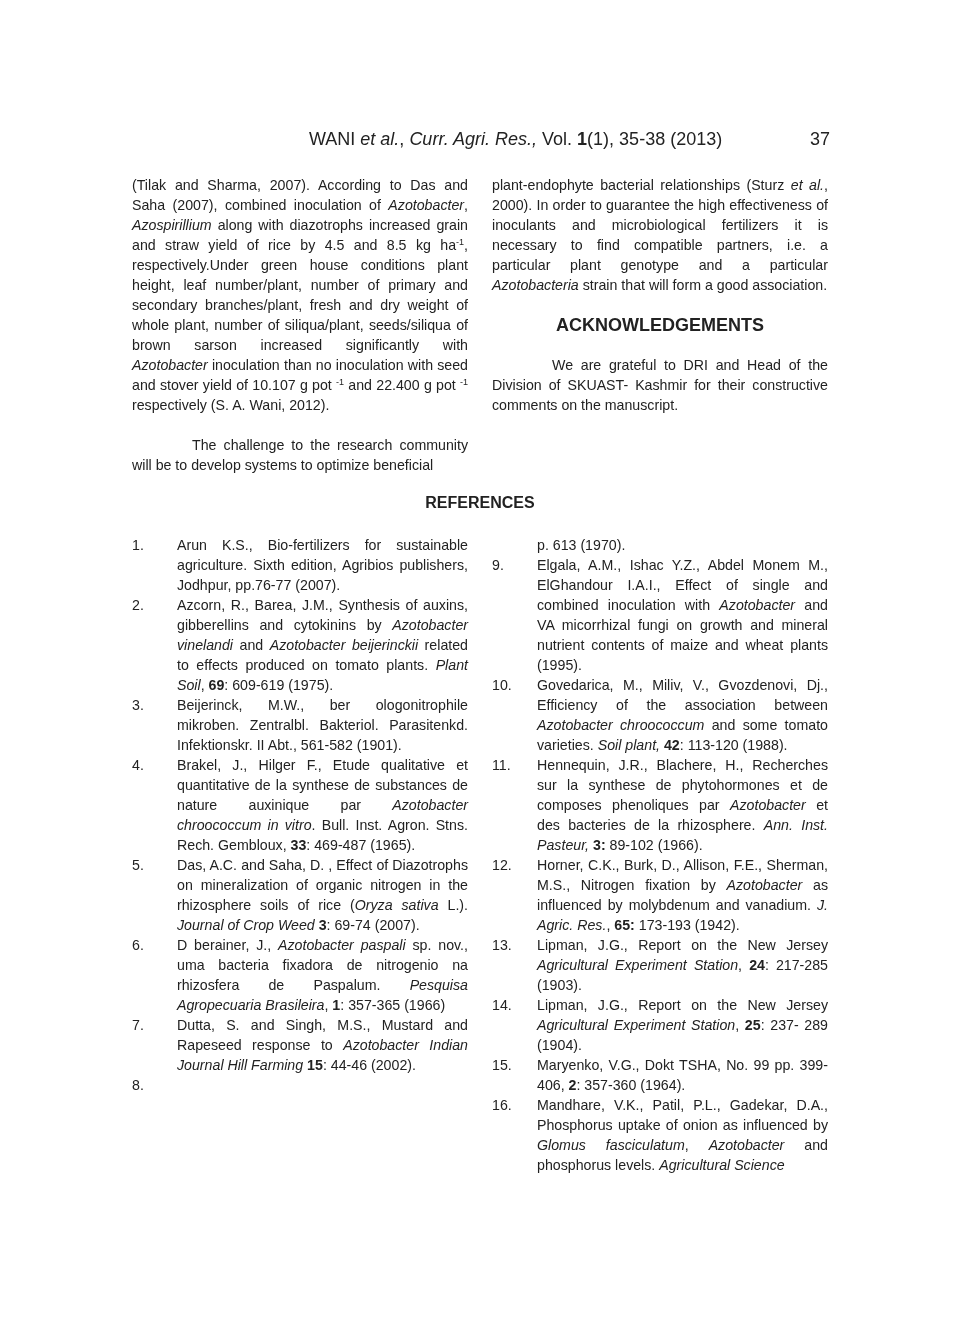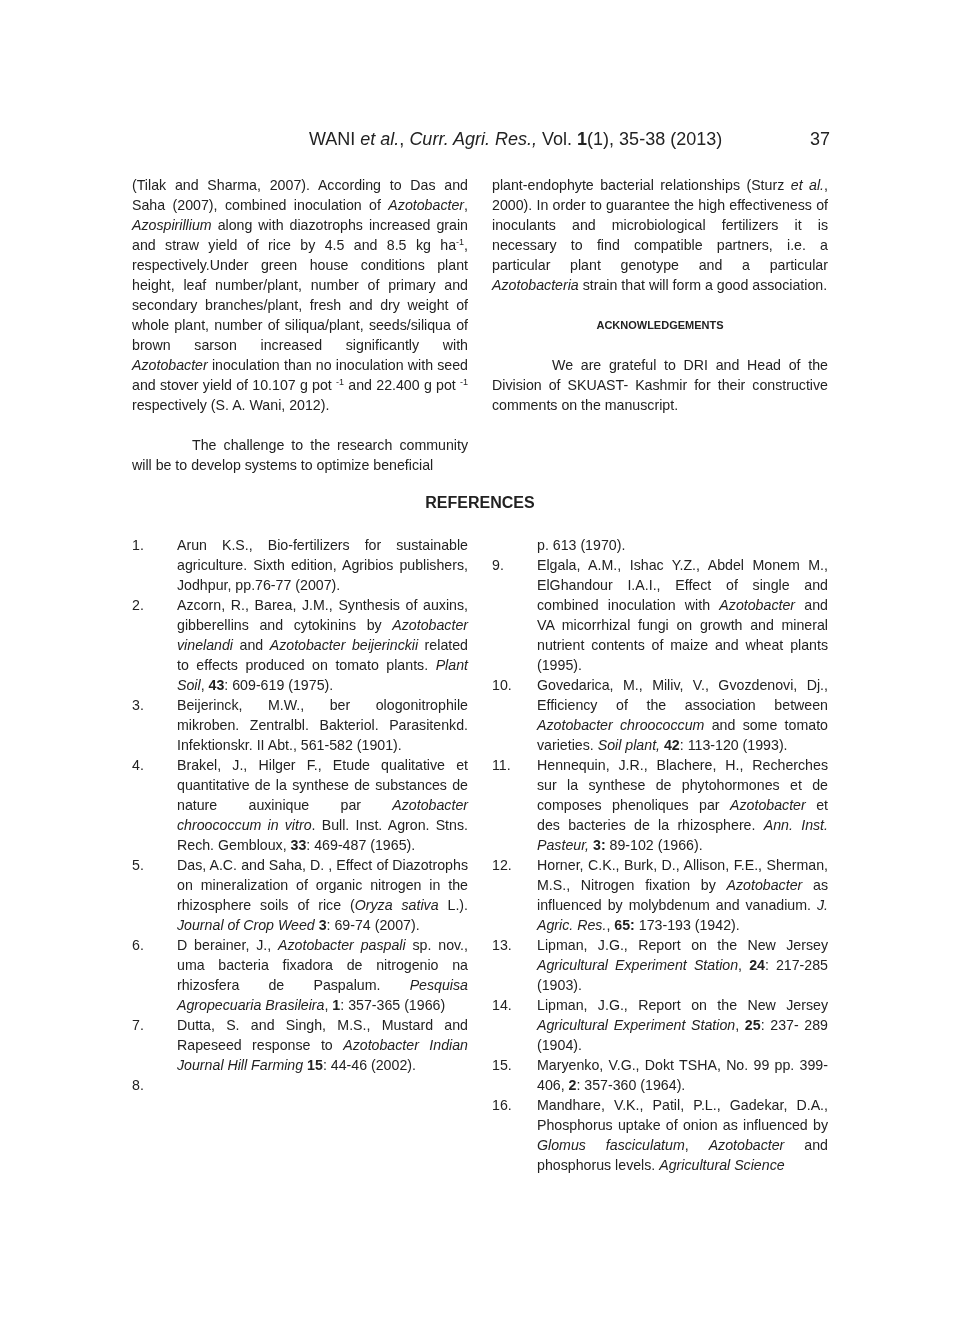--- a/index.html
+++ b/index.html
@@ -16,21 +16,21 @@
   .col {
     position: absolute; width: 336px; font-size: 14.2px; line-height: 20px;
     text-align: justify; text-align-last: auto;
   }
   .col-left { left: 132px; top: 175px; }
   .col-right { left: 492px; top: 175px; }
   .para { margin: 0; }
   .para.indent { text-indent: 60px; }
   .gap { height: 20px; }
   .heading {
-    font-weight: bold; text-align: center; margin: 0; font-size: 11px; line-height: 20px;
+    font-weight: bold; text-align: center; margin: 0; font-size: 18px; line-height: 20px;
   }
   .refs-heading {
     position: absolute; top: 493px; left: 0; width: 960px; text-align: center;
     font-weight: bold; font-size: 16px; line-height: 20px;
   }
   .refs {
     position: absolute; width: 336px; font-size: 14.2px; line-height: 20px; margin: 0; padding: 0;
     list-style: none;
   }
   .refs-left { left: 132px; top: 535px; }
@@ -61,32 +61,32 @@
   <div class="gap"></div>
   <h3 class="heading">ACKNOWLEDGEMENTS</h3>
   <div class="gap"></div>
   <p class="para indent">We are grateful to DRI and Head of the Division of SKUAST- Kashmir for their constructive comments on the manuscript.</p>
 </div>
 
 <div class="refs-heading">REFERENCES</div>
 
 <ol class="refs refs-left">
     <li class="ref"><span class="num">1.</span><span><span>Arun K.S., Bio-fertilizers for sustainable agriculture. Sixth edition, Agribios publishers, Jodhpur, pp.76-77 (2007).</span></span></li>
-    <li class="ref"><span class="num">2.</span><span><span>Azcorn, R., Barea, J.M., Synthesis of auxins, gibberellins and cytokinins by  </span><i>Azotobacter vinelandi</i><span> and </span><i>Azotobacter beijerinckii</i><span> related to effects produced on tomato plants. </span><i>Plant Soil</i><span>, </span><b>43</b><span>: 609-619 (1975).</span></span></li>
+    <li class="ref"><span class="num">2.</span><span><span>Azcorn, R., Barea, J.M., Synthesis of auxins, gibberellins and cytokinins by  </span><i>Azotobacter vinelandi</i><span> and </span><i>Azotobacter beijerinckii</i><span> related to effects produced on tomato plants. </span><i>Plant Soil</i><span>, </span><b>69</b><span>: 609-619 (1975).</span></span></li>
     <li class="ref"><span class="num">3.</span><span><span>Beijerinck, M.W.,  ber ologonitrophile mikroben. Zentralbl. Bakteriol. Parasitenkd. Infektionskr. II Abt.,  561-582 (1901).</span></span></li>
     <li class="ref"><span class="num">4.</span><span><span>Brakel, J., Hilger F., Etude qualitative et quantitative de la synthese de substances de nature auxinique par </span><i>Azotobacter chroococcum in vitro</i><span>. Bull. Inst. Agron. Stns. Rech. Gembloux, </span><b>33</b><span>: 469-487 (1965).</span></span></li>
     <li class="ref"><span class="num">5.</span><span><span>Das, A.C. and Saha, D. , Effect of Diazotrophs on mineralization of organic nitrogen in the rhizosphere soils of rice (</span><i>Oryza sativa</i><span> L.). </span><i>Journal of Crop Weed</i><span> </span><b>3</b><span>: 69-74 (2007).</span></span></li>
     <li class="ref"><span class="num">6.</span><span><span>D berainer, J., </span><i>Azotobacter paspali</i><span> sp. nov., uma bacteria fixadora de nitrogenio na rhizosfera de Paspalum. </span><i>Pesquisa Agropecuaria Brasileira</i><span>, </span><b>1</b><span>: 357-365 (1966)</span></span></li>
     <li class="ref"><span class="num">7.</span><span><span>Dutta, S. and Singh, M.S., Mustard and Rapeseed response to </span><i>Azotobacter Indian Journal Hill Farming</i><span> </span><b>15</b><span>: 44-46 (2002).</span></span></li>
     <li class="ref"><span class="num">8.</span></li>
   </ol>
 
 <ol class="refs refs-right">
   <li class="ref cont">p. 613 (1970).</li>
 <li class="ref"><span class="num">9.</span><span><span>Elgala, A.M., Ishac Y.Z., Abdel Monem M., ElGhandour I.A.I., Effect of single and combined inoculation with </span><i>Azotobacter</i><span> and VA micorrhizal fungi on growth and mineral nutrient contents of maize and wheat plants (1995).</span></span></li>
-    <li class="ref"><span class="num">10.</span><span><span>Govedarica, M., Miliv, V., Gvozdenovi, Dj., Efficiency of the association between </span><i>Azotobacter chroococcum</i><span> and some tomato varieties. </span><i>Soil plant,</i><span> </span><b>42</b><span>: 113-120 (1993).</span></span></li>
+    <li class="ref"><span class="num">10.</span><span><span>Govedarica, M., Miliv, V., Gvozdenovi, Dj., Efficiency of the association between </span><i>Azotobacter chroococcum</i><span> and some tomato varieties. </span><i>Soil plant,</i><span> </span><b>42</b><span>: 113-120 (1988).</span></span></li>
     <li class="ref"><span class="num">11.</span><span><span>Hennequin, J.R., Blachere, H., Recherches sur la synthese de phytohormones et de composes phenoliques par </span><i>Azotobacter</i><span> et des bacteries de la rhizosphere. </span><i>Ann. Inst. Pasteur,</i><span> </span><b>3:</b><span> 89-102 (1966).</span></span></li>
     <li class="ref"><span class="num">12.</span><span><span>Horner, C.K., Burk, D., Allison, F.E., Sherman, M.S., Nitrogen fixation by </span><i>Azotobacter</i><span> as influenced by molybdenum and vanadium. </span><i>J. Agric. Res.</i><span>, </span><b>65:</b><span> 173-193 (1942).</span></span></li>
     <li class="ref"><span class="num">13.</span><span><span>Lipman, J.G., Report on the New Jersey </span><i>Agricultural Experiment Station</i><span>, </span><b>24</b><span>: 217-285 (1903).</span></span></li>
     <li class="ref"><span class="num">14.</span><span><span>Lipman, J.G., Report on the New Jersey </span><i>Agricultural Experiment Station</i><span>, </span><b>25</b><span>: 237- 289 (1904).</span></span></li>
     <li class="ref"><span class="num">15.</span><span><span>Maryenko, V.G., Dokt TSHA, No. 99 pp. 399-406, </span><b>2</b><span>: 357-360 (1964).</span></span></li>
     <li class="ref"><span class="num">16.</span><span><span>Mandhare, V.K., Patil, P.L., Gadekar, D.A., Phosphorus uptake of onion as influenced by </span><i>Glomus fasciculatum</i><span>, </span><i>Azotobacter</i><span> and phosphorus levels. </span><i>Agricultural Science</i></span></li>
   </ol>
 
 </body></html>

